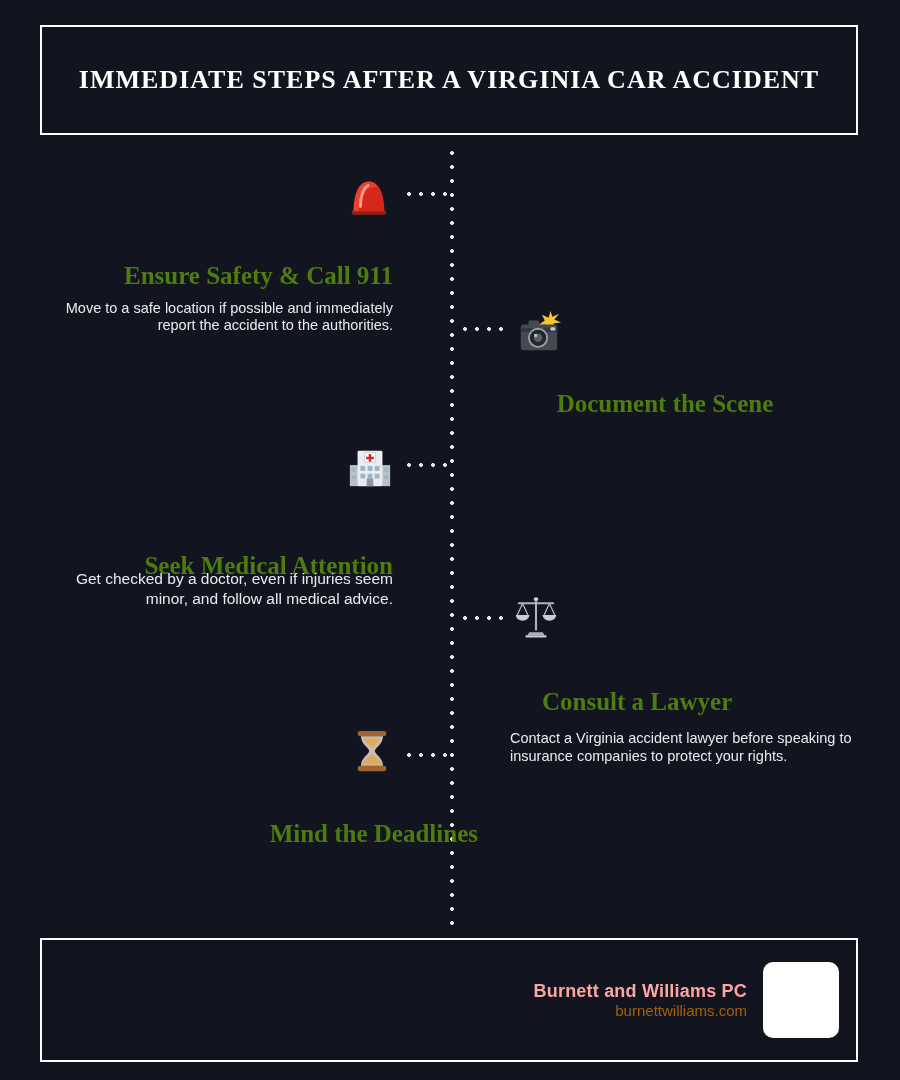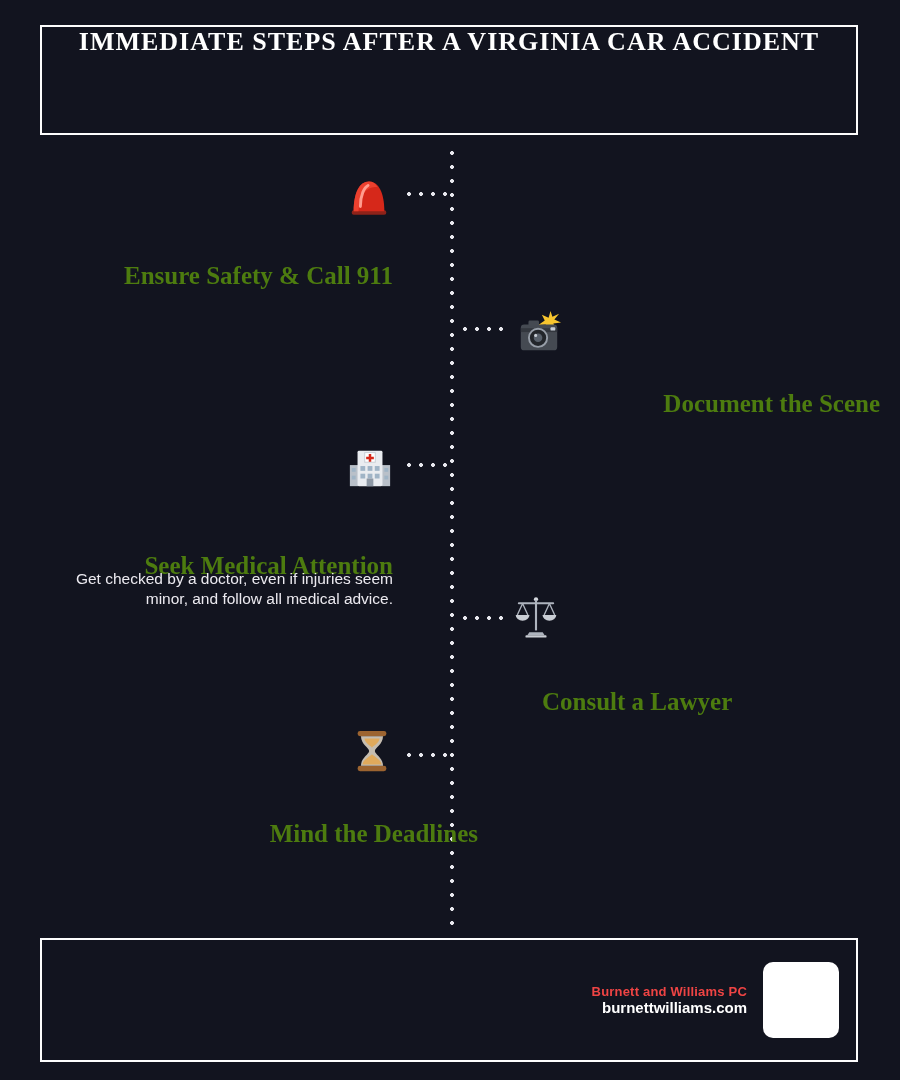--- a/index.html
+++ b/index.html
@@ -6,21 +6,21 @@
   .poster {
     position:relative; width:900px; height:1080px; margin:0 auto;
     background:#12141f; color:#ffffff; overflow:hidden;
     font-family:"Liberation Sans", sans-serif;
   }
 
   
   .title-box {
     position:absolute; left:40px; top:25px; width:818px; height:110px;
     border:2px solid #fdfdfd; box-sizing:border-box;
-    display:flex; justify-content:center;
+    display:flex; align-items:center; justify-content:center;
   }
   .title-box h1 {
     margin:0; font-family:"Liberation Serif", serif; font-weight:600;
     font-size:26px; letter-spacing:1px; color:#ffffff; text-align:center;
   }
 
   
   .vline {
     position:absolute; left:450px; top:146px; width:4px; height:786px;
     background-image:radial-gradient(circle at 2px 7px, #e8e8ee 1.7px, transparent 2.2px);
@@ -52,42 +52,42 @@
   .step-title {
     position:absolute; margin:0; font-family:"Liberation Serif", serif;
     font-weight:700; font-size:25px; color:#4d7c0f;
   }
   .step-desc {
     position:absolute; margin:0; color:#eceaf0;
   }
   .h-1 { left:33px;  top:262px; width:360px; text-align:right; }
   .d-1 { left:33px;  top:300px; width:360px; text-align:right; font-size:14.5px; line-height:1.2; }
 
-  .h-2 { left:510px; top:390px; width:370px; text-align:right; }
+  .h-2 { left:480px; top:390px; width:370px; text-align:center; }
   .d-2 { left:510px; top:430px; width:352px; text-align:left; font-size:15px; line-height:1.35; }
 
   .h-3 { left:33px;  top:552px; width:360px; text-align:right; }
   .d-3 { left:53px;  top:569px; width:340px; text-align:right; font-size:15.5px; line-height:1.3; }
 
   .h-4 { left:510px; top:688px; width:370px; text-align:left;margin-left:32px; }
   .d-4 { left:510px; top:729px; width:365px; text-align:left; font-size:14.5px; line-height:1.25; }
 
   .h-5 { left:118px; top:820px; width:360px; text-align:right; }
   .d-5 { left:33px;  top:860px; width:372px; text-align:center; font-size:16.5px; line-height:1.35; }
 
   
   .footer-box {
     position:absolute; left:40px; top:938px; width:818px; height:124px;
     border:2px solid #fdfdfd; box-sizing:border-box;
     display:flex; align-items:center; justify-content:flex-end;
     gap:16px; padding-right:17px;
   }
   .footer-text { text-align:right; }
-  .company { font-weight:700; font-size:13px; letter-spacing:0.2px; color:#ef4444; }
-  .website { font-size:15px; margin-top:0; color:#ffffff;font-weight:bold; }
+  .company { font-weight:700; font-size:18px; letter-spacing:0.2px; color:#fca5a5; }
+  .website { font-size:15px; margin-top:0; color:#a16207; }
   .logo { width:76px; height:76px; background:#ffffff; border-radius:10px; flex:0 0 auto; }
 </style>
 </head>
 <body>
 
 <div class="poster">
 
   <header class="title-box">
     <h1>IMMEDIATE STEPS AFTER A VIRGINIA CAR ACCIDENT</h1>
   </header>
@@ -97,20 +97,21 @@
   <span class="icon i-1">
     <svg viewBox="0 0 48 48" aria-hidden="true">
       <rect x="6" y="40" width="36" height="4.5" rx="2" fill="#8e2219"></rect>
       <path d="M8 41 C8 22 14 10 24 10 C34 10 40 22 40 41 Z" fill="#d6281a"></path>
       <path d="M8 41 C8 22 14 10 24 10 C28 10 31 12 33 16 C22 14 14 24 13 41 Z" fill="#ef4433" opacity="0.85"></path>
       <path d="M15 36 C15 24 19 16 23 14" stroke="#ff9d8f" stroke-width="3" fill="none" stroke-linecap="round"></path>
     </svg>
   </span>
   <span class="connector c-1"></span>
   <h2 class="step-title h-1">Ensure Safety &amp; Call 911</h2>
+  <p class="step-desc d-1">Move to a safe location if possible and immediately report the accident to the authorities.</p>
 
   <span class="icon i-2">
     <svg viewBox="0 0 48 48" aria-hidden="true">
       <path d="M36 1 L38 7 L45 4 L40 10 L47 13 L39 14 L42 21 L35 16 L32 23 L31 15 L23 16 L30 11 L27 5 L34 8 Z" fill="#f7c52e"></path>
       <rect x="5" y="15" width="38" height="27" rx="3.5" fill="#454a52"></rect>
       <rect x="13" y="11" width="11" height="6" rx="1.5" fill="#454a52"></rect>
       <rect x="5" y="19" width="38" height="4" fill="#33373e"></rect>
       <circle cx="23" cy="29" r="9.5" fill="#23262b" stroke="#979ea8" stroke-width="2"></circle>
       <circle cx="23" cy="29" r="4.5" fill="#58606b"></circle>
       <circle cx="20.5" cy="26.5" r="1.6" fill="#c7cdd5"></circle>
@@ -154,20 +155,21 @@
       <path d="M10 10 L4.5 22 M10 10 L15.5 22" stroke="#aeb4be" stroke-width="1.4" fill="none"></path>
       <path d="M2.8 22 a7.2 5.8 0 0 0 14.4 0 Z" fill="#c9cdd4"></path>
       <path d="M38 10 L32.5 22 M38 10 L43.5 22" stroke="#aeb4be" stroke-width="1.4" fill="none"></path>
       <path d="M30.8 22 a7.2 5.8 0 0 0 14.4 0 Z" fill="#c9cdd4"></path>
       <path d="M17 40 h14 l2 3 h-18 Z" fill="#aeb4be"></path>
       <rect x="13" y="43" width="22" height="2.5" rx="1" fill="#c9cdd4"></rect>
     </svg>
   </span>
   <span class="connector c-4"></span>
   <h2 class="step-title h-4">Consult a Lawyer</h2>
+  <p class="step-desc d-4">Contact a Virginia accident lawyer before speaking to insurance companies to protect your rights.</p>
 
   <span class="icon i-5">
     <svg viewBox="0 0 48 48" aria-hidden="true">
       <rect x="9" y="3" width="30" height="5.5" rx="2.5" fill="#9c6430"></rect>
       <rect x="9" y="39.5" width="30" height="5.5" rx="2.5" fill="#9c6430"></rect>
       <path d="M12.5 8.5 h23 C35.5 17 27 20.5 27 24 C27 27.5 35.5 31 35.5 39.5 h-23 C12.5 31 21 27.5 21 24 C21 20.5 12.5 17 12.5 8.5 Z" fill="#f2e7d5" opacity="0.8"></path>
       <path d="M16 11 h16 C31 16 25.5 18.5 24 20.5 C22.5 18.5 17 16 16 11 Z" fill="#e0aa5c"></path>
       <path d="M14 38 h20 C33 32.5 25.5 29.5 24 27.5 C22.5 29.5 15 32.5 14 38 Z" fill="#e0aa5c"></path>
     </svg>
   </span>

